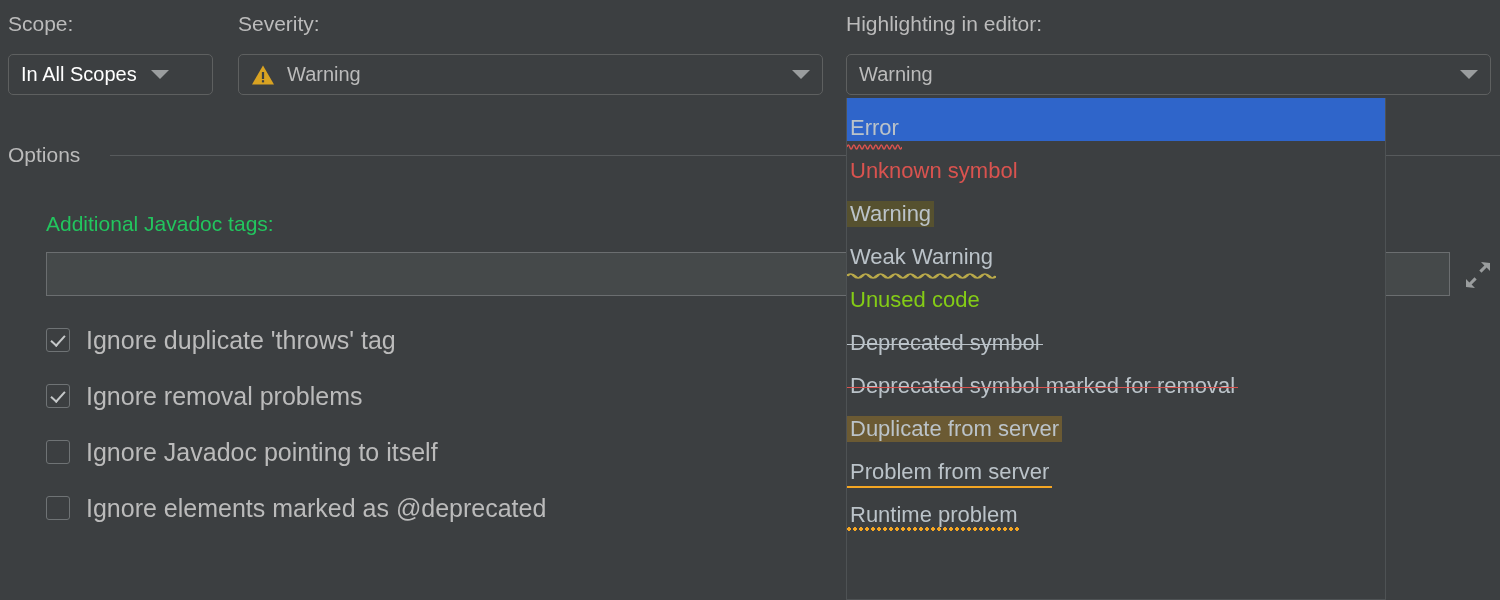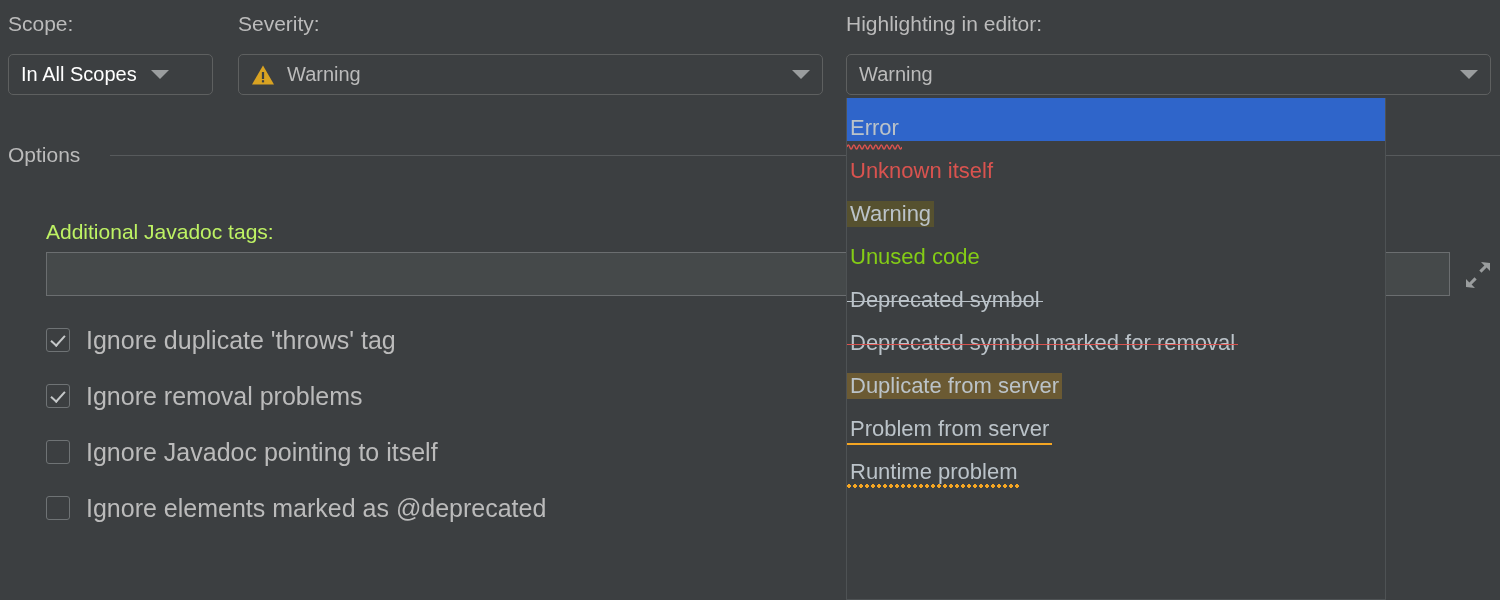--- a/index.html
+++ b/index.html
@@ -93,23 +93,23 @@
     left: 110px;
     top: 155px;
     right: 0px;
     height: 1px;
     background: #575a5c;
   }
 
   #javadoc-tags-label {
     position: absolute;
     left: 46px;
-    top: 220px;
+    top: 212px;
     font-size: 21px;
-    color: #bef264;
+    color: #22c55e;
   }
 
   #javadoc-tags-input {
     position: absolute;
     left: 46px;
     top: 252px;
     width: 1404px;
     height: 44px;
     box-sizing: border-box;
     background: #45494a;
@@ -313,27 +313,34 @@
 
   <div class="dd-item selected">
     <span class="dd-text sty-plain">Error<span class="squiggle">
         <svg viewBox="0 0 60 9" preserveAspectRatio="none">
           <path d="M0 6 Q1.5 2 3 6 T6 6 T9 6 T12 6 T15 6 T18 6 T21 6 T24 6 T27 6 T30 6 T33 6 T36 6 T39 6 T42 6 T45 6 T48 6 T51 6 T54 6 T57 6 T60 6" fill="none" stroke="#d9534f" stroke-width="1.6"></path>
         </svg>
       </span></span>
   </div>
 
   <div class="dd-item">
-    <span class="dd-text sty-red-text">Unknown itself</span>
+    <span class="dd-text sty-red-text">Unknown symbol</span>
   </div>
 
   <div class="dd-item">
     <span class="dd-text sty-hl-olive">Warning</span>
   </div>
 
+  <div class="dd-item">
+    <span class="dd-text sty-plain">Weak Warning<span class="squiggle">
+        <svg viewBox="0 0 60 9" preserveAspectRatio="none">
+          <path d="M0 6 Q1.5 2 3 6 T6 6 T9 6 T12 6 T15 6 T18 6 T21 6 T24 6 T27 6 T30 6 T33 6 T36 6 T39 6 T42 6 T45 6 T48 6 T51 6 T54 6 T57 6 T60 6" fill="none" stroke="#b9a94a" stroke-width="1.6"></path>
+        </svg>
+      </span></span>
+  </div>
 
   <div class="dd-item">
     <span class="dd-text sty-gray-text">Unused code</span>
   </div>
 
   <div class="dd-item">
     <span class="dd-text sty-strike-gray">Deprecated symbol</span>
   </div>
 
   <div class="dd-item">

